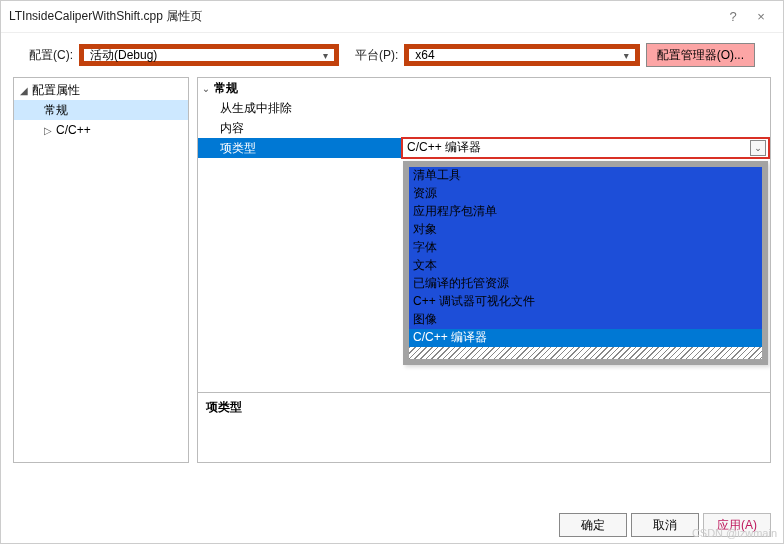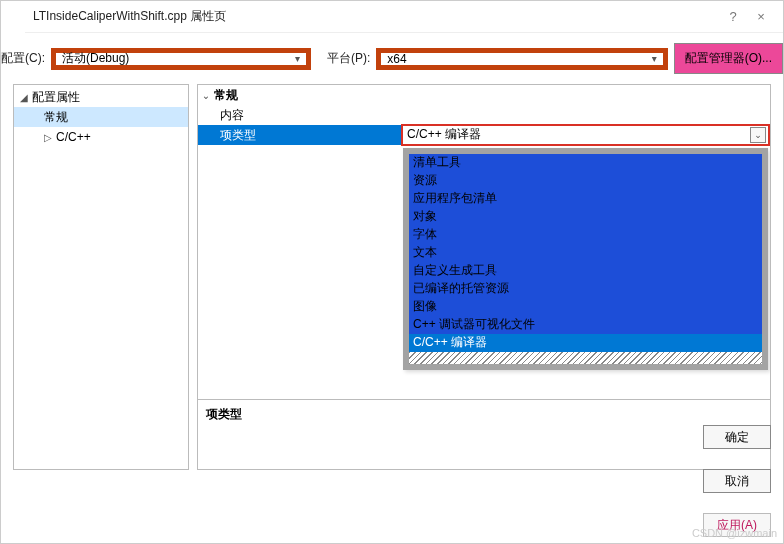--- a/index.html
+++ b/index.html
@@ -1,24 +1,24 @@
 <!DOCTYPE html>
 <html><head>
 <meta charset="utf-8">
 <style>
 * { box-sizing: border-box; margin: 0; padding: 0; font-family: "Microsoft YaHei", "Segoe UI", sans-serif; font-size: 12px; }
 body { background: #fff; width: 784px; height: 544px; border: 1px solid #ccc; position: relative; }
-.titlebar { height: 32px; display: flex; align-items: center; padding: 0 8px; background: #fff; border-bottom: 1px solid #eee; margin-left: 24px; }
+.titlebar { height: 32px; display: flex; align-items: center; padding: 0 8px; background: #fff; border-bottom: 1px solid #eee; }
 .titlebar .title { flex: 1; font-size: 12px; color: #222; }
 .titlebar .winbtn { width: 28px; height: 28px; display: flex; align-items: center; justify-content: center; color: #777; font-size: 13px; }
-.config-row { display: flex; align-items: center; gap: 6px; padding: 10px 0; }
+.config-row { display: flex; align-items: center; gap: 6px; padding: 10px 28px; }
 .config-row label { color: #222; }
 .cselect { height: 22px; border: 5px solid #c2410c; background: #fff; padding: 0 6px; display: flex; align-items: center; justify-content: space-between; }
 .cselect .chev { font-size: 10px; color: #555; }
-.cfg-manager { height: 31px; border: 1px solid #888; background: #ec4899; padding: 0 10px; display: flex; align-items: center; }
+.cfg-manager { height: 24px; border: 1px solid #888; background: #fca5a5; padding: 0 10px; display: flex; align-items: center; }
 .main { display: flex; padding: 0 12px 40px 12px; gap: 8px; height: calc(100% - 32px - 44px - 40px); }
 .leftpanel { width: 176px; border: 1px solid #bbb; background: #fff; }
 .tree-root { padding: 2px 0; }
 .tree-item { display: flex; align-items: center; height: 20px; padding-left: 6px; }
 .tree-item .arrow { width: 12px; display: inline-block; color: #555; font-size: 10px; }
 .tree-item.selected { background: #cde8ff; }
 .tree-item.child { padding-left: 30px; }
 .tree-item.child2 { padding-left: 30px; }
 .rightpanel { flex: 1; display: flex; flex-direction: column; border: 1px solid #bbb; }
 .propgrid { flex: 1; position: relative; overflow: hidden; }
@@ -30,21 +30,21 @@
 .proprow .pval { flex: 1; display: flex; align-items: center; padding-left: 4px; justify-content: flex-end; }
 .proprow.sel .pname { background: #0078d4; color: #fff; }
 .pval-combo { border: 2px solid #d93025; position: relative; flex: 1; height: 22px; display: flex; align-items: center; justify-content: space-between; padding: 0 2px 0 4px; margin: -1px 0 0 -1px; }
 .pval-combo .dropbtn { width: 16px; height: 16px; border: 1px solid #888; display: flex; align-items: center; justify-content: center; font-size: 9px; color: #555; background: #f7f7f7; }
 .dropdown { position: absolute; left: 0; right: 0; top: 22px; border: 6px solid #a3a3a3; background: #1d4ed8; z-index: 10; box-shadow: 2px 2px 4px rgba(0,0,0,0.15); }
 .dropdown .opt { height: 18px; padding: 0 4px; display: flex; align-items: center; }
 .dropdown .opt.sel { background: #0078d4; color: #fff; }
 .dropdown .hatch { height: 12px; background: repeating-linear-gradient(135deg, #888 0, #888 1px, #fff 1px, #fff 4px); }
 .descbox { border-top: 1px solid #bbb; padding: 6px 8px; height: 70px; background: #fff; }
 .descbox .dtitle { font-weight: bold; margin-bottom: 2px; }
-.footer { position: absolute; bottom: 6px; right: 12px; display: flex; gap: 20px; align-items: flex-start; flex-direction: column; }
+.footer { position: absolute; bottom: 6px; right: 12px; display: flex; gap: 4px; align-items: flex-start; }
 .btn { height: 24px; min-width: 68px; border: 1px solid #888; background: #f7f7f7; display: flex; align-items: center; justify-content: center; }
 .btn.disabled { color: #be185d; border-color: #bbb; }
 .watermark { position: absolute; bottom: 4px; right: 6px; color: #ccc; font-size: 11px; pointer-events: none; }
 </style>
 </head>
 <body>
 
 <div class="titlebar">
   <span class="title">LTInsideCaliperWithShift.cpp 属性页</span>
   <span class="winbtn">?</span>
@@ -82,40 +82,43 @@
     </div>
   </div>
 
   <div class="rightpanel">
     <div class="propgrid">
       <div class="catrow">
         <span class="arrow">⌄</span>
         <span class="catlabel">常规</span>
       </div>
       <div class="proprow">
+        <div class="pname">从生成中排除</div>
+        <div class="pval"></div>
+      </div>
+      <div class="proprow">
         <div class="pname">内容</div>
         <div class="pval"></div>
       </div>
       <div class="proprow sel">
         <div class="pname">项类型</div>
         <div class="pval" style="position:relative;padding:0">
           <div class="pval-combo">
             <span>C/C++ 编译器</span>
             <span class="dropbtn">⌄</span>
             <div class="dropdown" id="dd">
                 <div class="opt">清单工具</div>
                 <div class="opt">资源</div>
                 <div class="opt">应用程序包清单</div>
                 <div class="opt">对象</div>
                 <div class="opt">字体</div>
                 <div class="opt">文本</div>
-                <div class="opt">自定义生成工具</div>
                 <div class="opt">已编译的托管资源</div>
+                <div class="opt">C++ 调试器可视化文件</div>
                 <div class="opt">图像</div>
-                <div class="opt">C++ 调试器可视化文件</div>
                 <div class="opt sel">C/C++ 编译器</div>
                 <div class="hatch"></div>
               </div>
           </div>
         </div>
       </div>
     </div>
     <div class="descbox">
       <div class="dtitle">项类型</div>
     </div>

